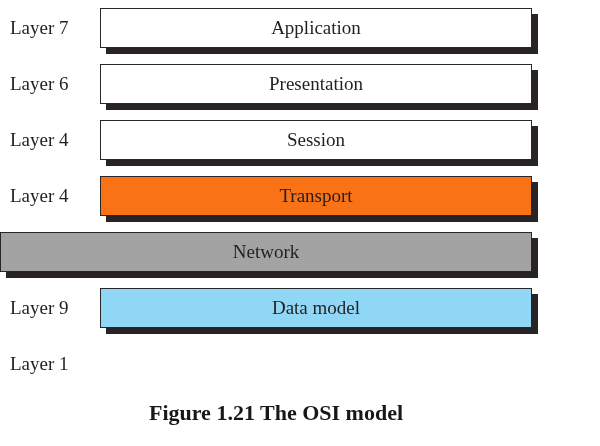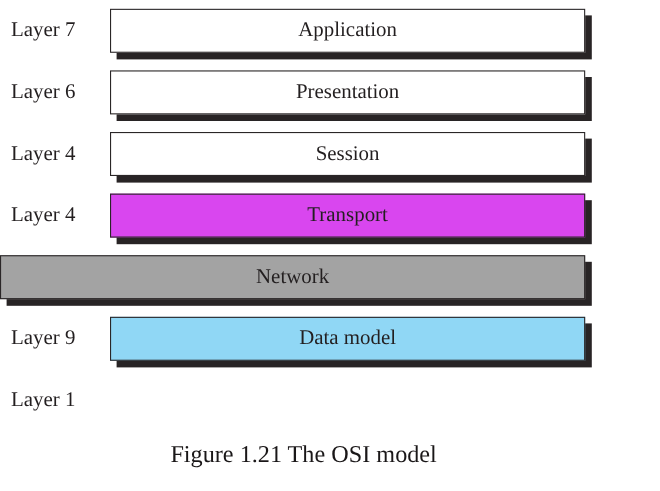--- a/index.html
+++ b/index.html
@@ -46,21 +46,21 @@
     color: #231f20;
     background: #ffffff;
   }
   .layer-box.bold-text {
     font-weight: bold;
   }
   .caption {
     margin-top: 14px;
     text-align: center;
     font-size: 22px;
-    font-weight: normal;
+    font-weight: bold;
     color: #1a1718;
   }
 </style>
 </head>
 <body>
 
 <div class="figure">
   <div id="layer-stack">
   <div class="layer-row">
     <span class="layer-label">Layer 7</span>
@@ -72,21 +72,21 @@
     <div class="layer-box" style="background: rgb(255, 255, 255); color: rgb(35, 31, 32); text-align: center;">Presentation</div>
   </div>
 
   <div class="layer-row">
     <span class="layer-label">Layer 4</span>
     <div class="layer-box" style="background: rgb(255, 255, 255); color: rgb(35, 31, 32); text-align: right;">Session</div>
   </div>
 
   <div class="layer-row">
     <span class="layer-label">Layer 4</span>
-    <div class="layer-box" style="background: #d946ef; color: rgb(35, 31, 32);">Transport</div>
+    <div class="layer-box" style="background: #f97316; color: rgb(35, 31, 32);">Transport</div>
   </div>
 
   <div class="layer-row">
     <div class="layer-box" style="background: #a3a3a3; color: rgb(35, 31, 32);">Network</div>
   </div>
 
   <div class="layer-row">
     <span class="layer-label">Layer 9</span>
     <div class="layer-box" style="background: rgb(144, 215, 245); color: rgb(35, 31, 32);">Data model</div>
   </div>

